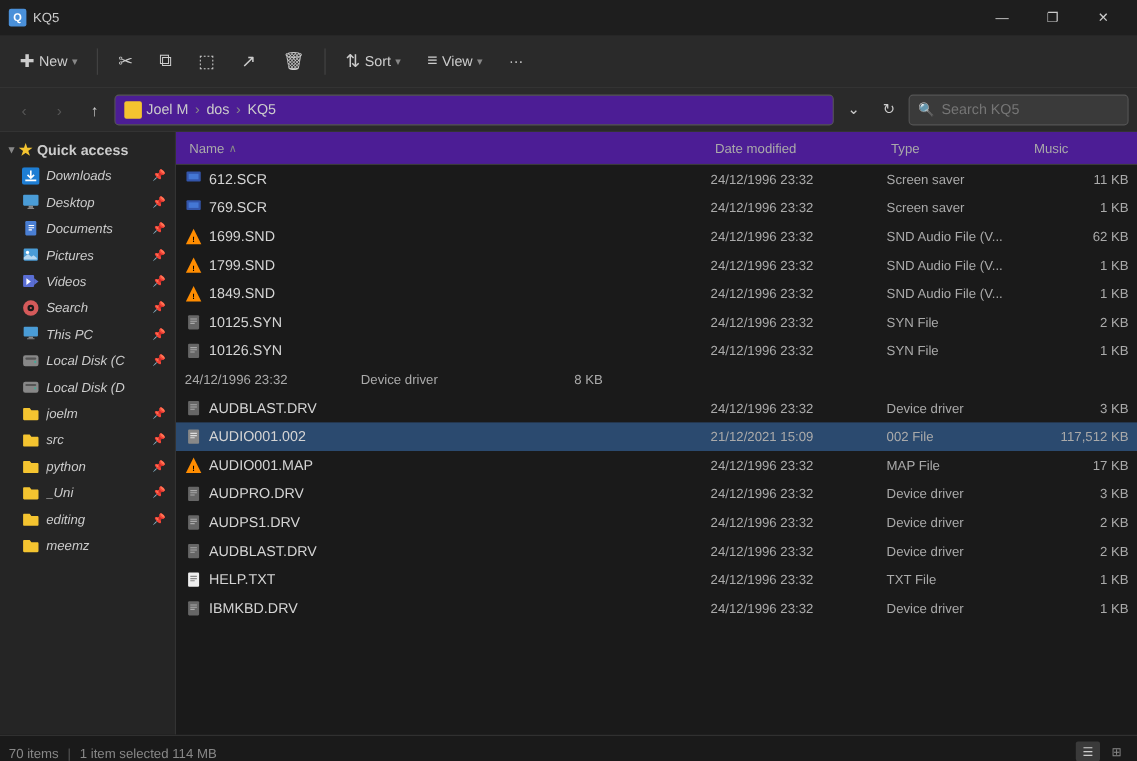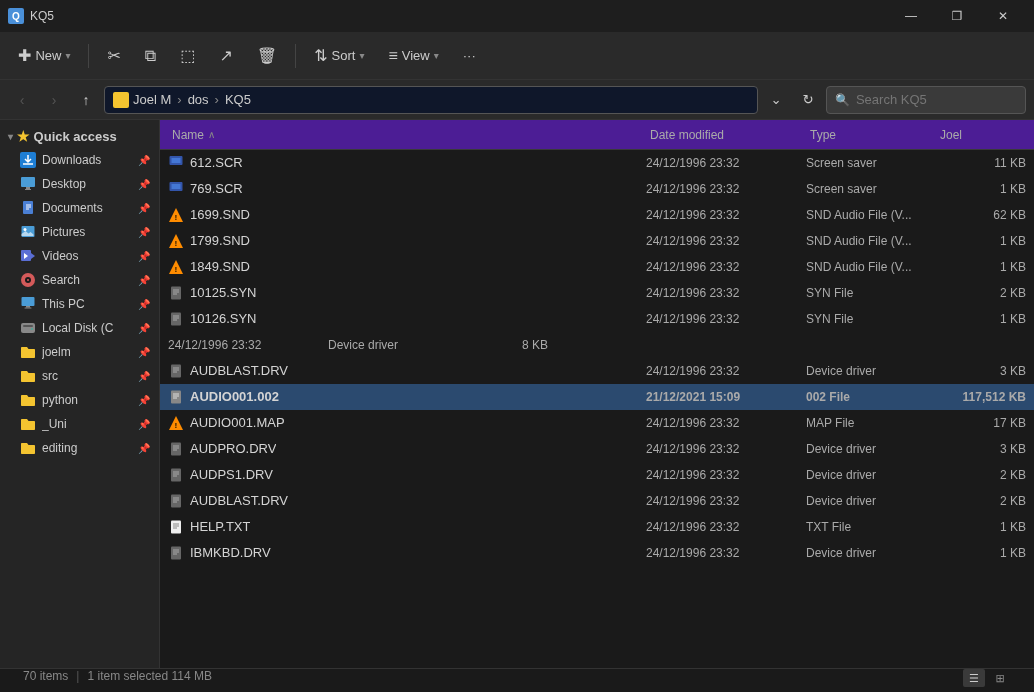--- a/index.html
+++ b/index.html
@@ -113,21 +113,21 @@
       border-radius: 4px;
       cursor: pointer;
       color: #cccccc;
       font-size: 14px;
       background: transparent;
       border: none;
     }
     .nav-btn.disabled { color: #555; cursor: default; }
     .address-path {
       flex: 1;
-      background: #0f172a;
+      background: #4c1d95;
       border: 1px solid #555;
       border-radius: 4px;
       height: 28px;
       display: flex;
       align-items: center;
       padding: 0 8px;
       gap: 4px;
       color: #cccccc;
     }
     .path-icon {
@@ -235,20 +235,21 @@
       flex-shrink: 0;
       display: flex;
       align-items: center;
       justify-content: center;
     }
     .sidebar-item-label {
       flex: 1;
       overflow: hidden;
       text-overflow: ellipsis;
       font-size: 12px;
+      font-style: italic;
     }
     .pin-icon { color: #4a9cd6; font-size: 10px; flex-shrink: 0; }
 
     
     .file-list-container {
       flex: 1;
       display: flex;
       flex-direction: column;
       overflow: hidden;
     }
@@ -287,21 +288,21 @@
     .file-list::-webkit-scrollbar-thumb { background: #555; border-radius: 0; }
 
     .file-row {
       display: flex;
       align-items: center;
       padding: 0 8px;
       height: 26px;
       cursor: pointer;
       border-bottom: 1px solid transparent;
     }
-    .file-row.selected { background: #2b4a6f; font-weight: bold; }
+    .file-row.selected { background: #2b4a6f; }
     .file-row .col-name {
       display: flex;
       align-items: center;
       gap: 6px;
       overflow: hidden;
     }
     .file-row .col-name span {
       overflow: hidden;
       text-overflow: ellipsis;
       white-space: nowrap;
@@ -322,22 +323,22 @@
       font-size: 12px;
       white-space: nowrap;
     }
     .file-row .col-size { text-align: right; }
 
     
     .status-bar {
       background: #1a1a1a;
       height: 24px;
       display: flex;
-      align-items: flex-start;
-      padding: 0 23px;
+      align-items: flex-end;
+      padding: 0 8px;
       gap: 8px;
       flex-shrink: 0;
       border-top: 1px solid #333;
       color: #888;
       font-size: 12px;
     }
     .status-sep { color: #555; }
     .status-right {
       margin-left: auto;
       display: flex;
@@ -519,20 +520,30 @@
             <rect width="14" height="10" x="1" y="3" rx="2" fill="#888"></rect>
             <rect width="10" height="2" x="3" y="5" rx="1" fill="#555"></rect>
             <circle cx="12" cy="9" r="1" fill="#4a9"></circle>
           </svg>
       </div>
       <span class="sidebar-item-label">Local Disk (C</span>
       <span class="pin-icon">📌</span>
     </div>
     <div class="sidebar-item">
       <div class="sidebar-item-icon">
+        <svg width="16" height="16" viewBox="0 0 16 16">
+            <rect width="14" height="10" x="1" y="3" rx="2" fill="#888"></rect>
+            <rect width="10" height="2" x="3" y="5" rx="1" fill="#555"></rect>
+            <circle cx="12" cy="9" r="1" fill="#4a9"></circle>
+          </svg>
+      </div>
+      <span class="sidebar-item-label">Local Disk (D</span>
+    </div>
+    <div class="sidebar-item">
+      <div class="sidebar-item-icon">
         <svg width="16" height="14" viewBox="0 0 16 14">
             <path d="M1 3C1 2.4 1.4 2 2 2h5l1.5 2H14c.6 0 1 .4 1 1v7c0 .6-.4 1-1 1H2c-.6 0-1-.4-1-1z" fill="#f4c430"></path>
           </svg>
       </div>
       <span class="sidebar-item-label">joelm</span>
       <span class="pin-icon">📌</span>
     </div>
     <div class="sidebar-item">
       <div class="sidebar-item-icon">
         <svg width="16" height="14" viewBox="0 0 16 14">
@@ -561,38 +572,46 @@
       <span class="pin-icon">📌</span>
     </div>
     <div class="sidebar-item">
       <div class="sidebar-item-icon">
         <svg width="16" height="14" viewBox="0 0 16 14">
             <path d="M1 3C1 2.4 1.4 2 2 2h5l1.5 2H14c.6 0 1 .4 1 1v7c0 .6-.4 1-1 1H2c-.6 0-1-.4-1-1z" fill="#f4c430"></path>
           </svg>
       </div>
       <span class="sidebar-item-label">editing</span>
       <span class="pin-icon">📌</span>
+    </div>
+    <div class="sidebar-item">
+      <div class="sidebar-item-icon">
+        <svg width="16" height="14" viewBox="0 0 16 14">
+            <path d="M1 3C1 2.4 1.4 2 2 2h5l1.5 2H14c.6 0 1 .4 1 1v7c0 .6-.4 1-1 1H2c-.6 0-1-.4-1-1z" fill="#f4c430"></path>
+          </svg>
+      </div>
+      <span class="sidebar-item-label">meemz</span>
     </div>
   </div>
 
   <div class="file-list-container">
 
     <div class="file-list-header">
       <div class="col-header col-name">
         <span>Name</span>
         <span class="sort-arrow">∧</span>
       </div>
       <div class="col-header col-date">
         <span>Date modified</span>
       </div>
       <div class="col-header col-type">
         <span>Type</span>
       </div>
       <div class="col-header col-size">
-        <span>Joel</span>
+        <span>Music</span>
       </div>
     </div>
 
     <div class="file-list" id="file-list-body">
     <div class="file-row">
     <div class="col-name">
       <div class="file-icon">
               <svg width="16" height="16" viewBox="0 0 16 16">
                 <rect width="13" height="9" x="1.5" y="1" rx="1" fill="#3355aa"></rect>
                 <rect width="9" height="5" x="3.5" y="3" fill="#5599ff" opacity=".5"></rect>

